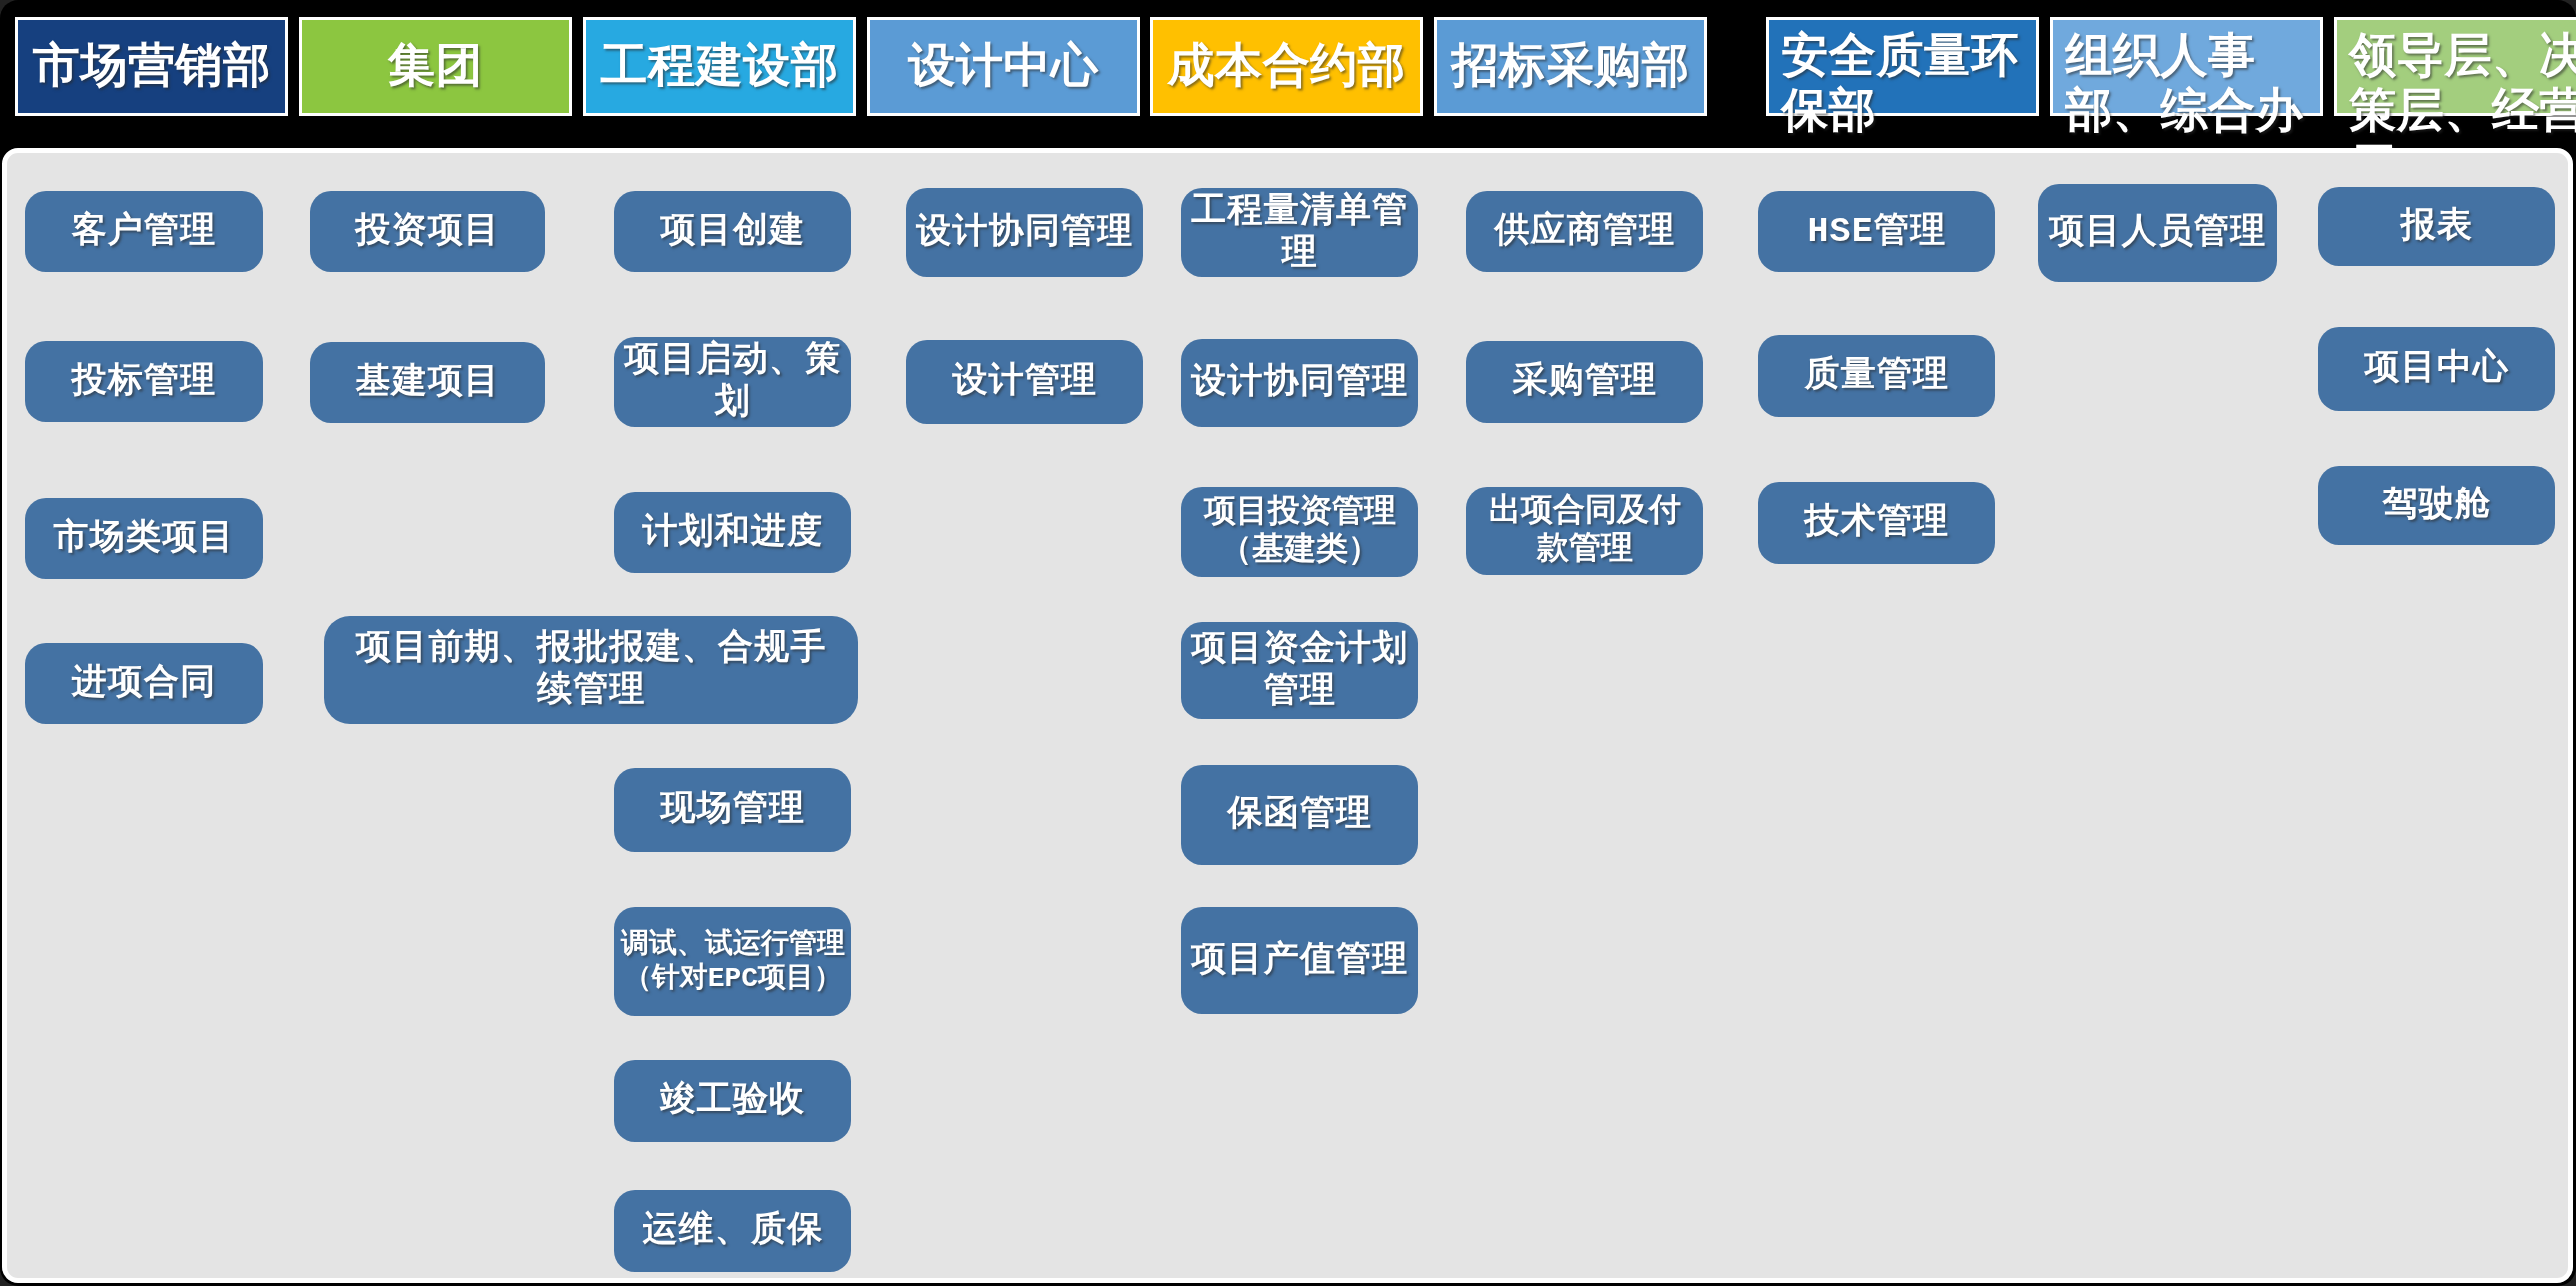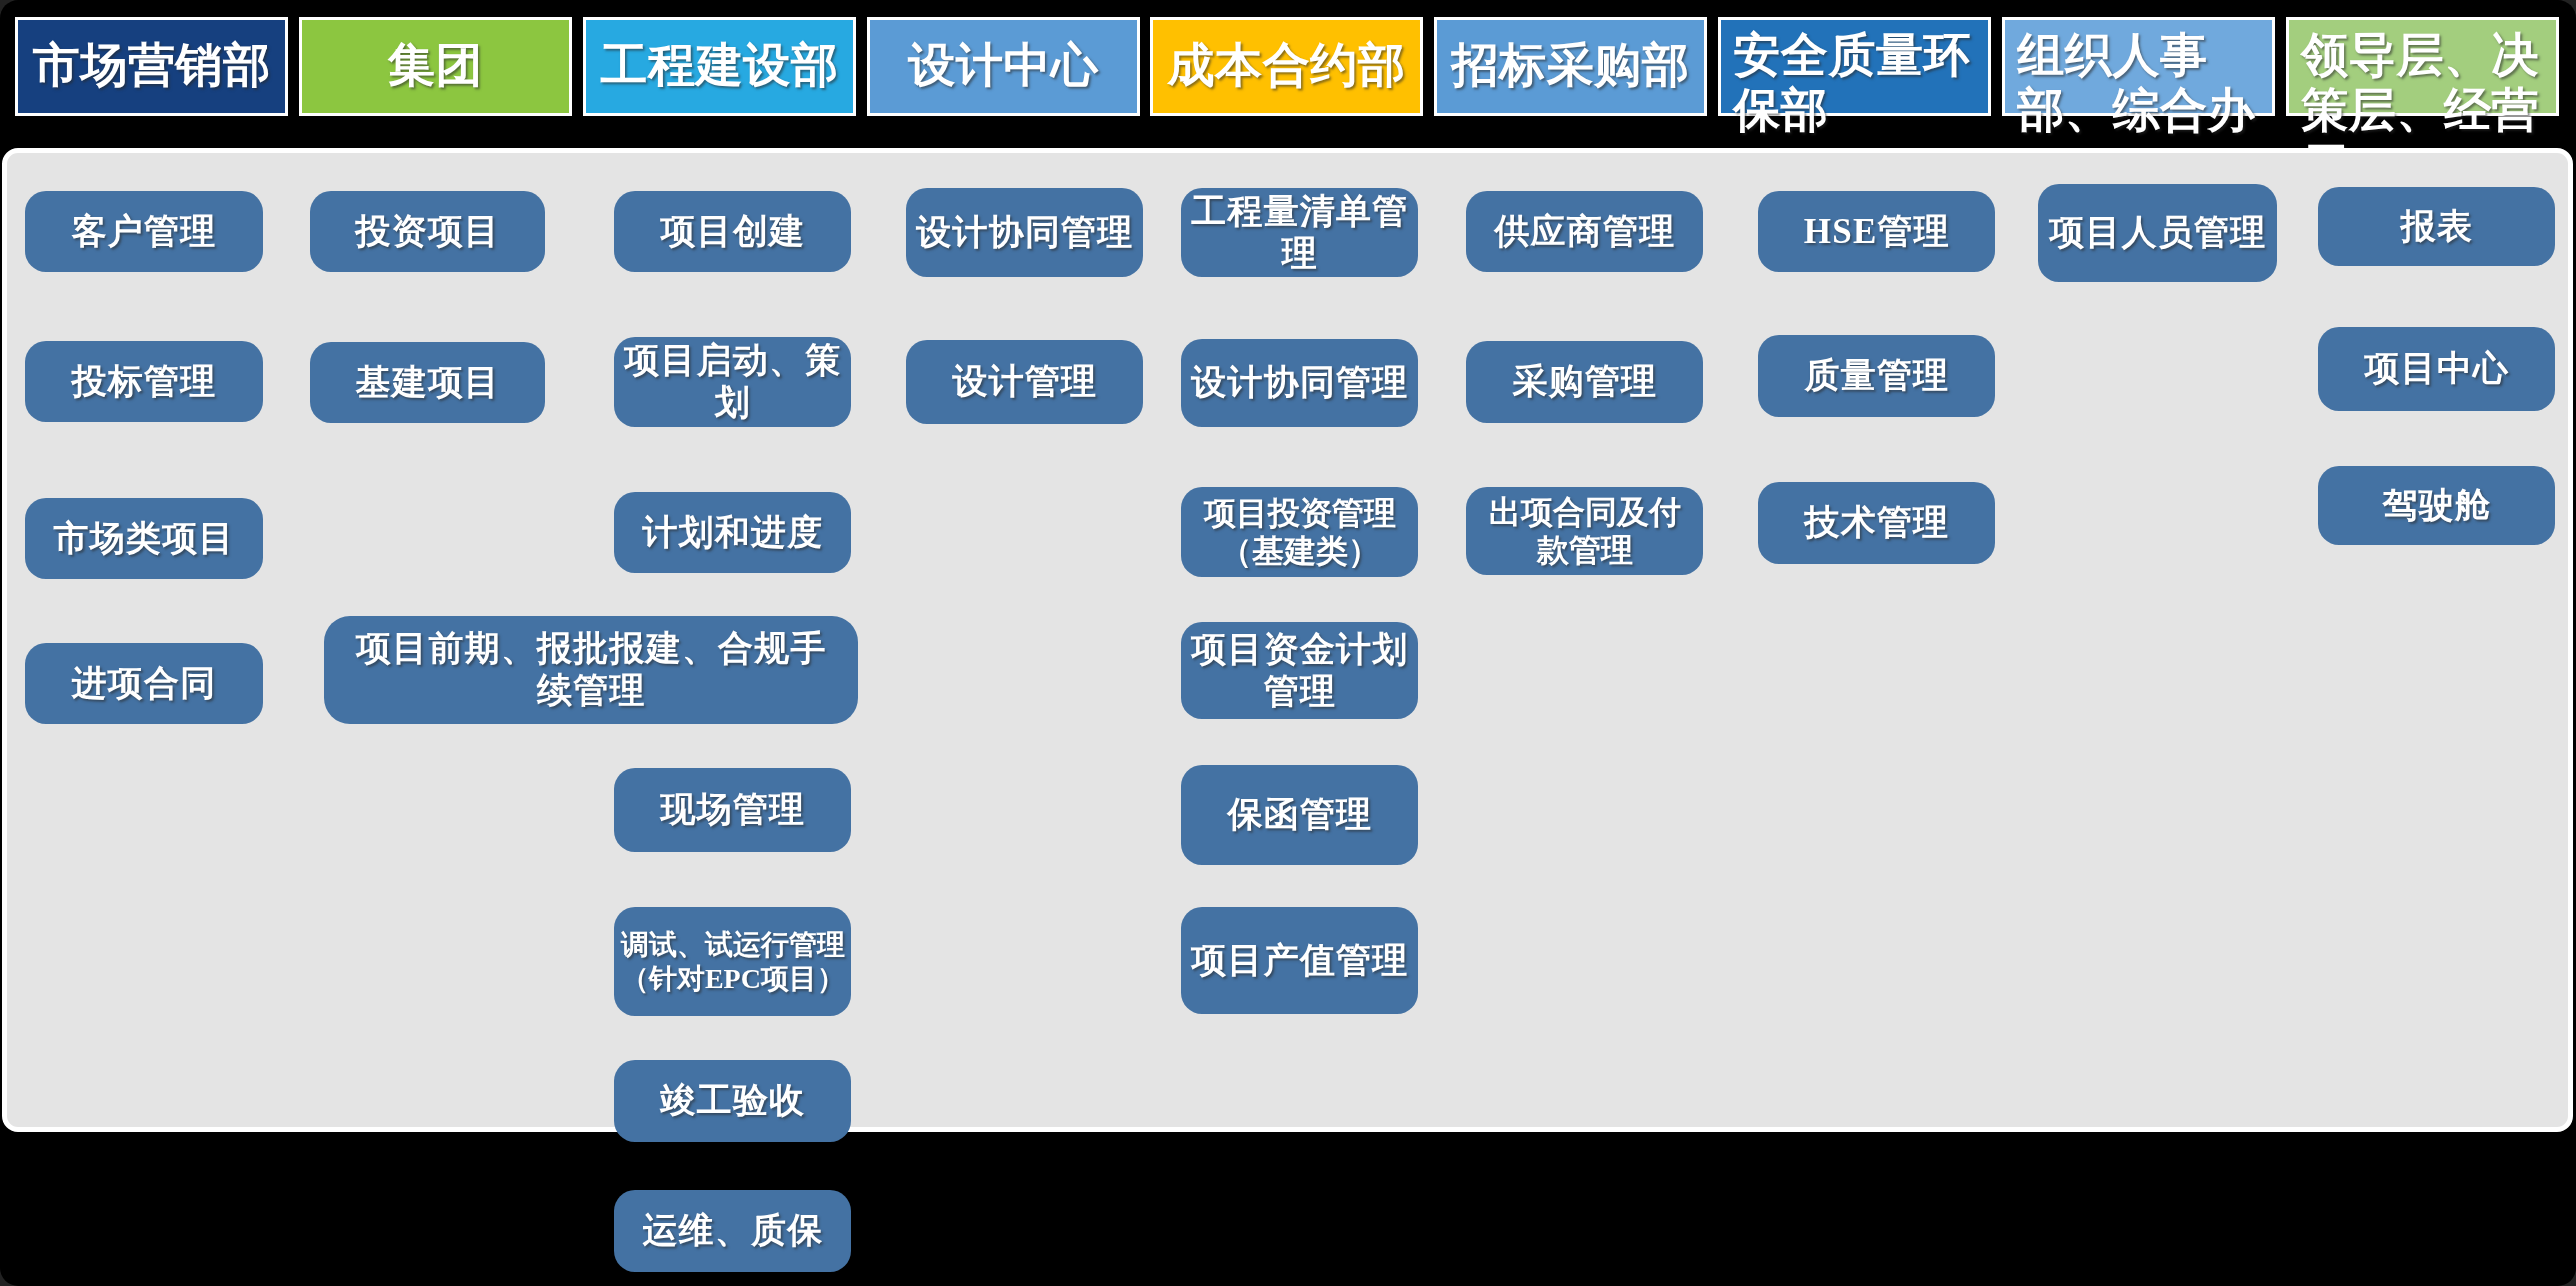--- a/index.html
+++ b/index.html
@@ -13,26 +13,28 @@
     position:absolute;top:16.5px;width:273px;height:99px;
     box-sizing:border-box;border:3.7px solid #fff;
     display:flex;align-items:center;justify-content:center;
     color:#fff;font-size:47px;font-weight:bold;letter-spacing:0.6px;
     text-align:center;line-height:1.18;
     text-shadow:1.8px 2.4px 2.4px rgba(40,40,40,.55);
   }
   .hdr.wrap{
     align-items:flex-start;justify-content:flex-start;text-align:left;
     padding:8.5px 4.9px 0 12.2px;
+    margin-left:48px;
   }
   
   #panel{
-    position:absolute;left:2.4px;top:148px;width:2571px;height:984px;
+    position:absolute;left:2.4px;top:148px;width:2571px;height:1135px;
     box-sizing:border-box;border:5.5px solid #fff;border-radius:16px;
     background:#E4E4E4;
+    font-family:Liberation Mono, monospace;
   }
   
   .mod{
     position:absolute;box-sizing:border-box;
     background:var(--module-color,#4472A3);
     border-radius:21px;
     display:flex;align-items:center;justify-content:center;
     color:#fff;font-size:35px;font-weight:bold;letter-spacing:1.2px;
     text-align:center;line-height:1.2;padding:0 9.8px;
     text-shadow:1.8px 2.4px 2.4px rgba(40,40,40,.55);

